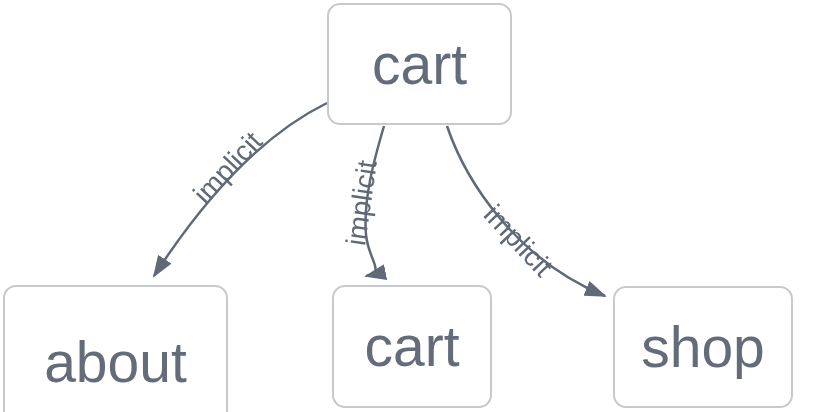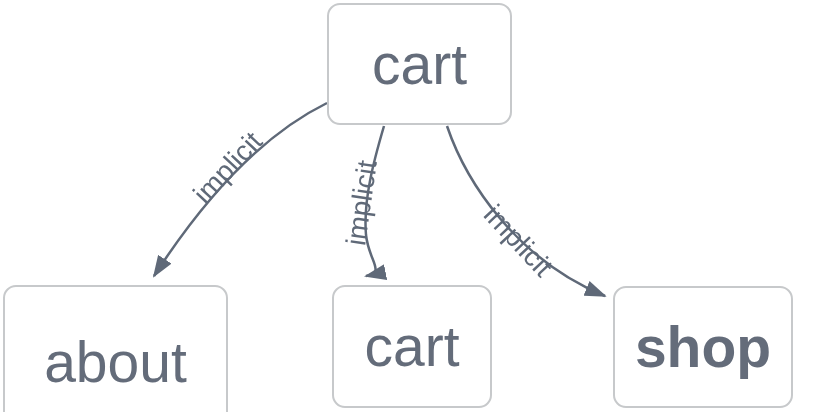--- a/index.html
+++ b/index.html
@@ -31,21 +31,21 @@
     display: flex;
     align-items: center;
     justify-content: center;
     color: #646c7a;
     font-size: 57px;
     line-height: 1;
   }
   .node-host  { left: 327px; top: 3px;   width: 185px; height: 122px; }
   .node-about { left: 3px;   top: 285px; width: 225px; height: 155px; }
   .node-cart  { left: 332px; top: 285px; width: 160px; height: 123px; }
-  .node-shop  { left: 613px; top: 286px; width: 180px; height: 122px; font-weight: bold; }
+  .node-shop  { left: 613px; top: 286px; width: 180px; height: 122px; }
   .edge-label {
     position: absolute;
     color: #5f6978;
     font-size: 28px;
     line-height: 1;
     white-space: nowrap;
   }
   .edge-label-1 {
     left: 228px; top: 168px;
     transform: translate(-50%, -50%) rotate(-47deg);

